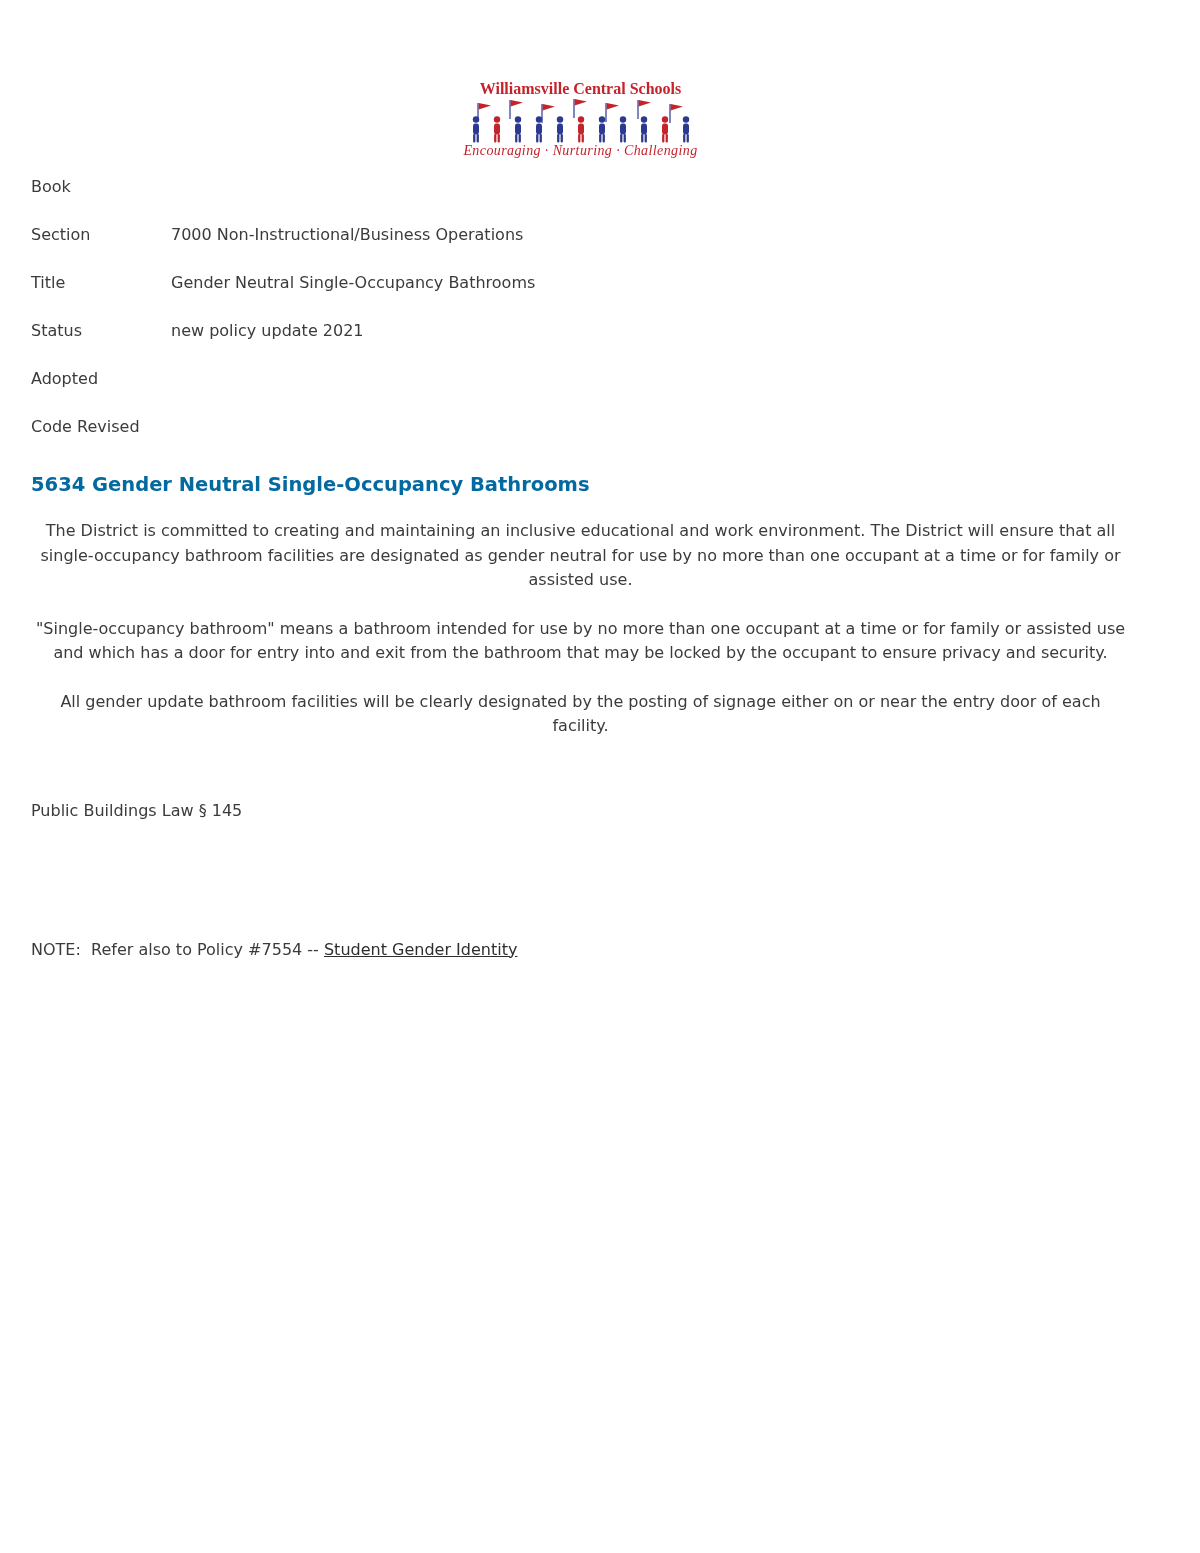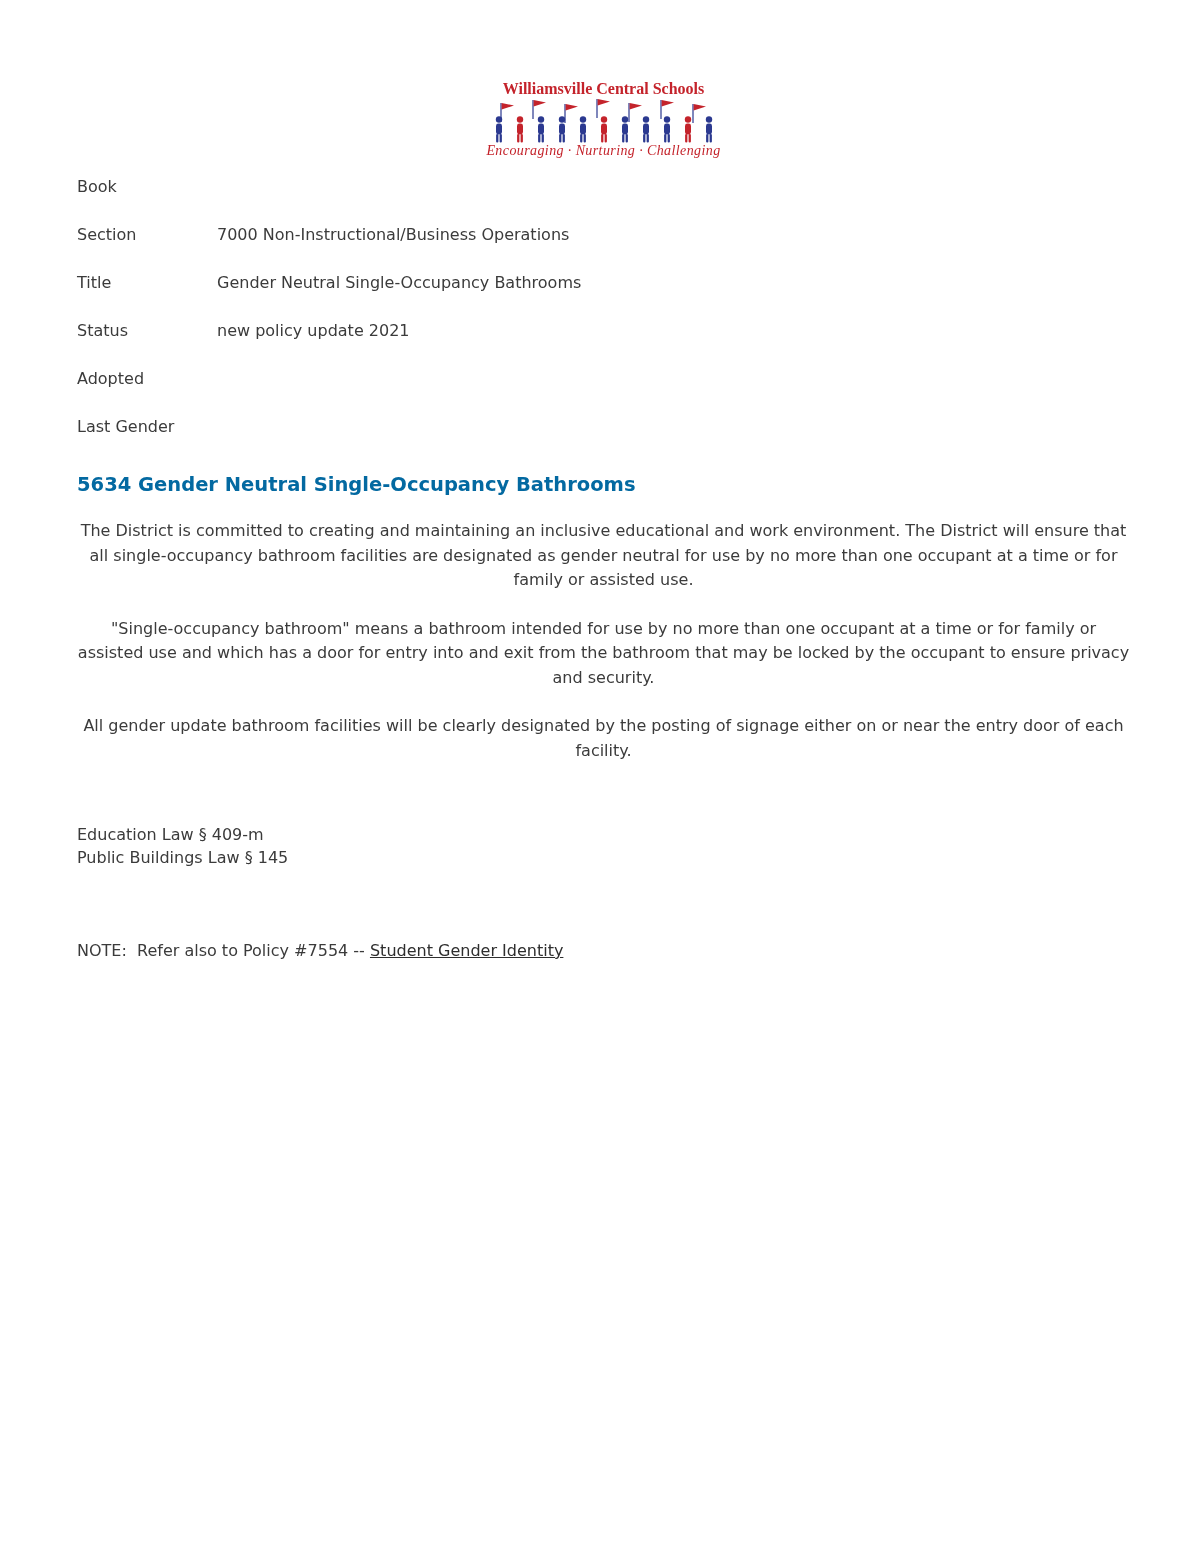--- a/index.html
+++ b/index.html
@@ -4,21 +4,21 @@
 <style>
   * { margin: 0; padding: 0; box-sizing: border-box; }
   html, body { background: #ffffff; }
   body {
     width: 1200px;
     height: 1553px;
     font-family: "DejaVu Sans", "Liberation Sans", sans-serif;
     color: #3b3b3b;
     position: relative;
   }
-  .page { padding: 0 70px 0 77px; }
+  .page { padding: 0 70px 0 31px; }
 
   
   .logo {
     width: 260px;
     margin: 80px auto 0;
     text-align: center;
   }
   .logo-title {
     font-family: "Liberation Serif", "DejaVu Serif", serif;
     font-weight: bold;
@@ -63,21 +63,21 @@
     text-align: center;
   }
   .refs {
     font-size: 16px;
     line-height: 23px;
     margin-top: 60px;
   }
   .note {
     font-size: 16px;
     line-height: 24px;
-    margin-top: 70px;
+    margin-top: 116px;
     white-space: pre-wrap;
   }
   .note-link {
     color: #2e2e2e;
     text-decoration: underline;
     cursor: pointer;
   }
 </style>
 </head>
 <body>
@@ -135,31 +135,30 @@
     </div>
     <div class="meta-row">
       <div class="meta-label">Status</div>
       <div class="meta-value">new policy update 2021</div>
     </div>
     <div class="meta-row">
       <div class="meta-label">Adopted</div>
       <div class="meta-value"></div>
     </div>
     <div class="meta-row">
-      <div class="meta-label">Last Gender</div>
+      <div class="meta-label">Code Revised</div>
       <div class="meta-value"></div>
     </div>
   </div>
 
   <h1 class="policy-heading">5634 Gender Neutral Single-Occupancy Bathrooms</h1>
 
   <p class="para">The District is committed to creating and maintaining an inclusive educational and work environment. The District will ensure that all single-occupancy bathroom facilities are designated as gender neutral for use by no more than one occupant at a time or for family or assisted use.</p>
   <p class="para">"Single-occupancy bathroom" means a bathroom intended for use by no more than one occupant at a time or for family or assisted use and which has a door for entry into and exit from the bathroom that may be locked by the occupant to ensure privacy and security.</p>
   <p class="para">All gender update bathroom facilities will be clearly designated by the posting of signage either on or near the entry door of each facility.</p>
 
   <div class="refs">
-    <div>Education Law § 409-m</div>
     <div>Public Buildings Law § 145</div>
   </div>
 
   <p class="note"><span>NOTE:  Refer also to Policy #7554 -- </span><span class="note-link">Student Gender Identity</span></p>
 
 </div>
 
 </body></html>

